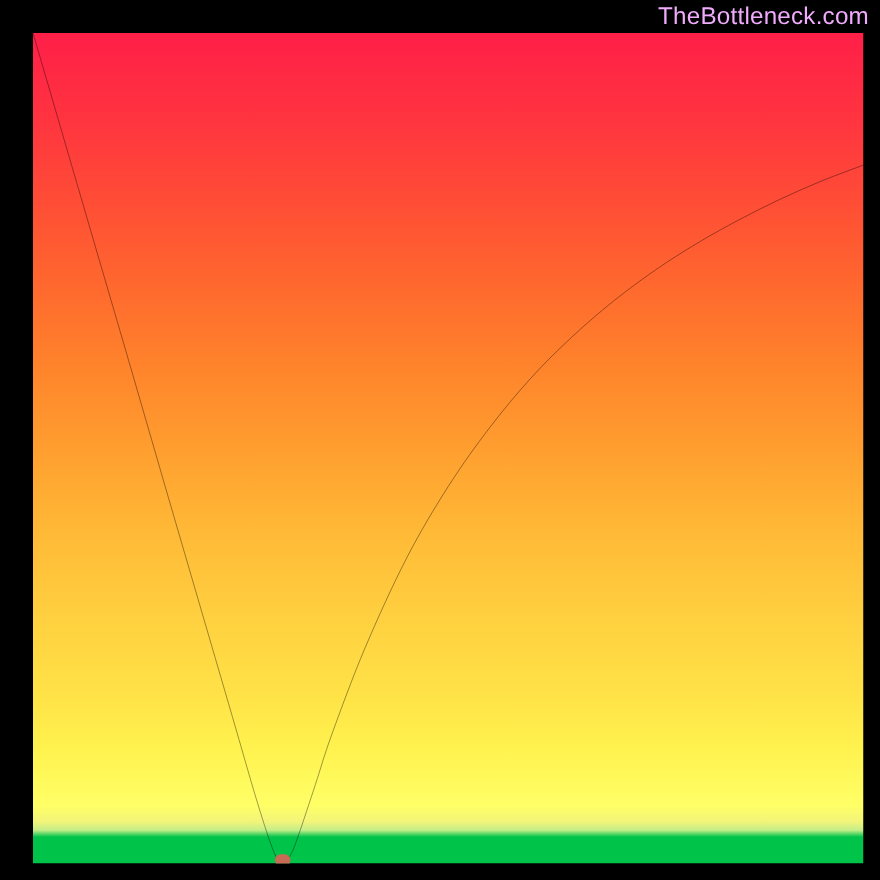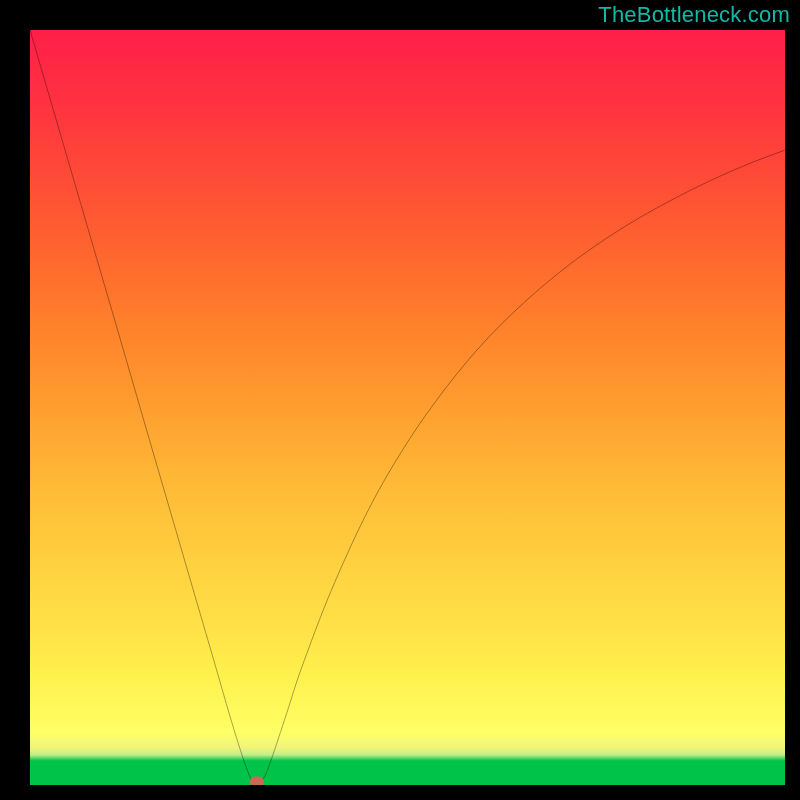--- a/index.html
+++ b/index.html
@@ -14,21 +14,21 @@
   .frame {
     position: relative;
     width: 800px;
     height: 800px;
     background: #000;
   }
   .watermark {
     position: absolute;
     top: 2px;
     right: 10px;
-    color: #14b8a6;
+    color: #f0abfc;
     font-size: 22px;
     font-weight: 500;
     letter-spacing: 0.2px;
     z-index: 5;
   }
   .plot-area {
     position: absolute;
     left: 30px;
     top: 30px;
     width: 755px;

